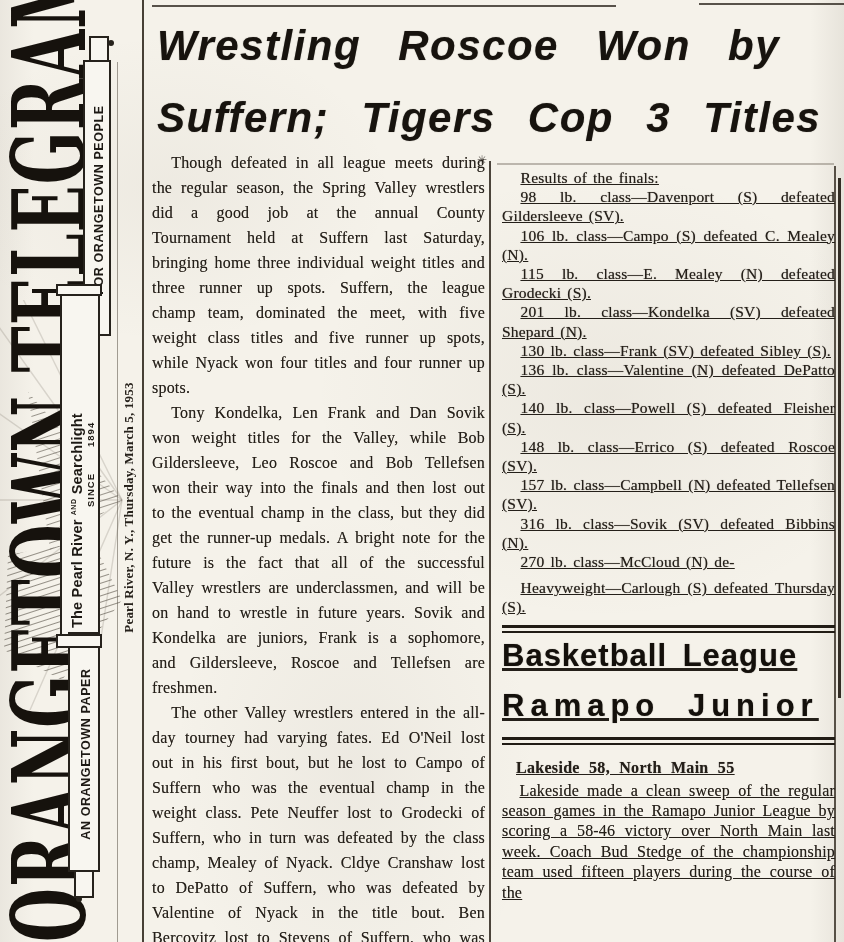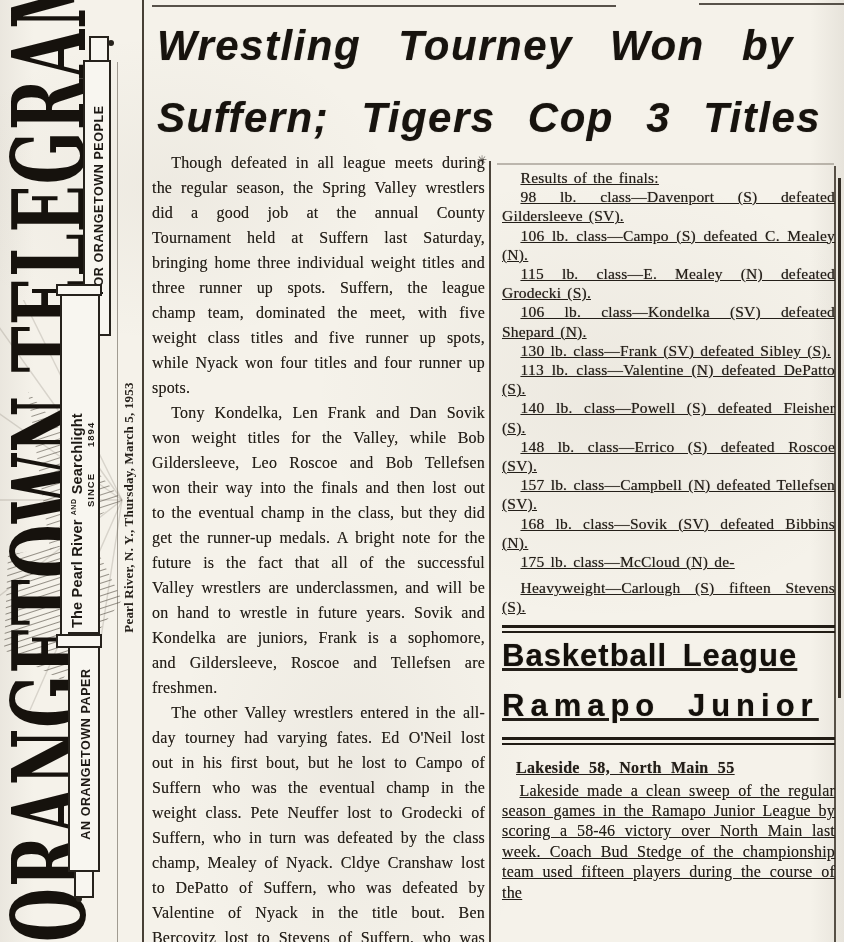--- a/index.html
+++ b/index.html
@@ -172,47 +172,47 @@
   <div class="line rule-v-main"></div>
   <div class="line rule-top-a"></div>
   <div class="line rule-top-b"></div>
   <div class="line rule-divider"></div>
   <div class="line rule-right"></div>
   <div class="line rule-right-heavy"></div>
   <div class="line results-smudge"></div>
   <div class="mark-star">✳</div>
 
   <div class="headline">
-    <div class="hl-line1">Wrestling Tourney Won by</div>
+    <div class="hl-line1">Wrestling Roscoe Won by</div>
     <div class="hl-line2">Suffern; Tigers Cop 3 Titles</div>
   </div>
 
   <div class="col-left">
     <p>Though defeated in all league meets during the regular season, the Spring Valley wrestlers did a good job at the annual County Tournament held at Suffern last Saturday, bringing home three individual weight titles and three runner up spots. Suffern, the league champ team, dominated the meet, with five weight class titles and five runner up spots, while Nyack won four titles and four runner up spots.</p>
     <p>Tony Kondelka, Len Frank and Dan Sovik won weight titles for the Valley, while Bob Gildersleeve, Leo Roscoe and Bob Tellefsen won their way into the finals and then lost out to the eventual champ in the class, but they did get the runner-up medals. A bright note for the future is the fact that all of the successful Valley wrestlers are underclassmen, and will be on hand to wrestle in future years. Sovik and Kondelka are juniors, Frank is a sophomore, and Gildersleeve, Roscoe and Tellefsen are freshmen.</p>
     <p>The other Valley wrestlers entered in the all-day tourney had varying fates. Ed O'Neil lost out in his first bout, but he lost to Campo of Suffern who was the eventual champ in the weight class. Pete Neuffer lost to Grodecki of Suffern, who in turn was defeated by the class champ, Mealey of Nyack. Cldye Cranshaw lost to DePatto of Suffern, who was defeated by Valentine of Nyack in the title bout. Ben Bercovitz lost to Stevens of Suffern, who was then defeated by the champ, Carlough of Suffern.</p>
   </div>
 
   <div class="col-right">
     <div class="results">
       <p>Results of the finals:</p>
       <p>98 lb. class—Davenport (S) defeated Gildersleeve (SV).</p>
       <p>106 lb. class—Campo (S) defeated C. Mealey (N).</p>
       <p>115 lb. class—E. Mealey (N) defeated Grodecki (S).</p>
-      <p>106 lb. class—Kondelka (SV) defeated Shepard (N).</p>
+      <p>201 lb. class—Kondelka (SV) defeated Shepard (N).</p>
       <p>130 lb. class—Frank (SV) defeated Sibley (S).</p>
-      <p>113 lb. class—Valentine (N) defeated DePatto (S).</p>
+      <p>136 lb. class—Valentine (N) defeated DePatto (S).</p>
       <p>140 lb. class—Powell (S) defeated Fleisher (S).</p>
       <p>148 lb. class—Errico (S) defeated Roscoe (SV).</p>
       <p>157 lb. class—Campbell (N) defeated Tellefsen (SV).</p>
-      <p>168 lb. class—Sovik (SV) defeated Bibbins (N).</p>
+      <p>316 lb. class—Sovik (SV) defeated Bibbins (N).</p>
       <p>
-        <span>175 lb. class—McCloud (N) de-</span>
+        <span>270 lb. class—McCloud (N) de-</span>
       </p>
-      <p class="gap-before">Heavyweight—Carlough (S) fifteen Stevens (S).</p>
+      <p class="gap-before">Heavyweight—Carlough (S) defeated Thursday (S).</p>
     </div>
 
     <div class="double-rule dr-1"></div>
     <div class="bb-head bb2">Basketball League</div>
     <div class="bb-head bb1">Ramapo Junior</div>
     <div class="double-rule dr-2"></div>
     <div class="bb-subhead">Lakeside 58, North Main 55</div>
     <p class="bb-body">Lakeside made a clean sweep of the regular season games in the Ramapo Junior League by scoring a 58-46 victory over North Main last week. Coach Bud Stedge of the championship team used fifteen players during the course of the</p>
   </div>
 

